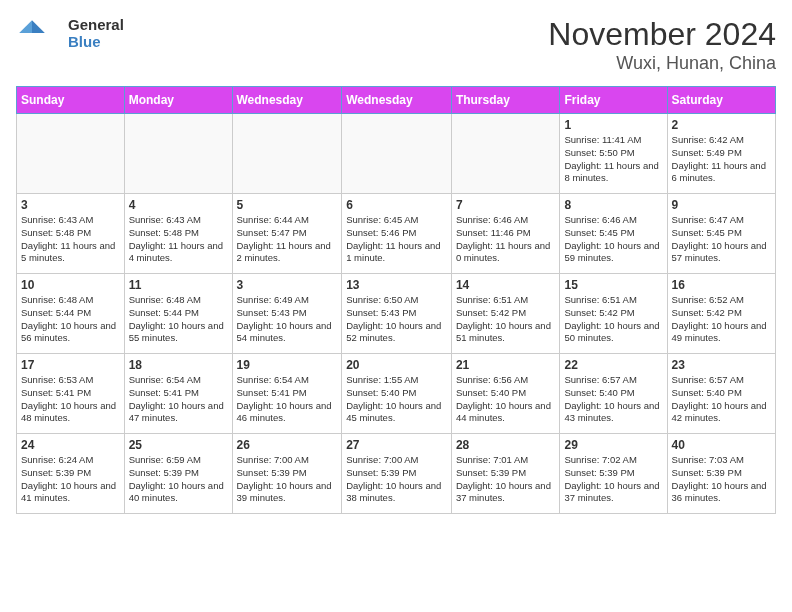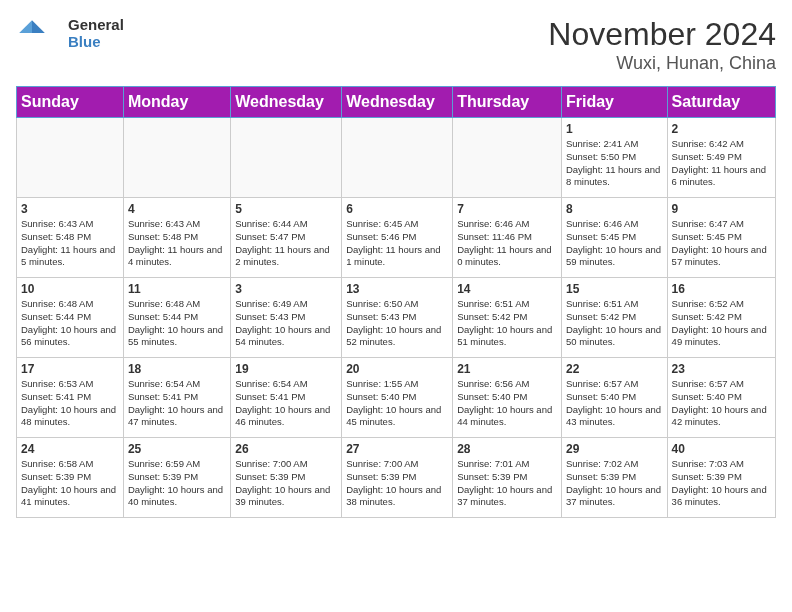--- a/index.html
+++ b/index.html
@@ -43,23 +43,23 @@
     }
     .location {
       font-size: 18px;
       color: #555;
     }
     .calendar {
       width: 100%;
       border-collapse: collapse;
     }
     .calendar th {
-      background: #a21caf;
+      background: #d946ef;
       color: #fff;
-      font-size: 16px;
+      font-size: 12px;
       font-weight: bold;
       padding: 6px 4px;
       text-align: left;
       border: 1px solid #5a9fd4;
     }
     .calendar td {
       border: 1px solid #ccc;
       vertical-align: top;
       padding: 4px;
       font-size: 10px;
@@ -117,21 +117,21 @@
   </thead>
   <tbody id="calendar-body">
   <tr>
         <td class="empty"></td>
         <td class="empty"></td>
         <td class="empty"></td>
         <td class="empty"></td>
         <td class="empty"></td>
         <td>
           <span class="day-num">1</span>
-          <div class="day-info">Sunrise: 2:41 AM
+          <div class="day-info">Sunrise: 11:41 AM
 Sunset: 5:50 PM
 Daylight: 11 hours
 and 8 minutes.</div>
         </td>
         <td>
           <span class="day-num">2</span>
           <div class="day-info">Sunrise: 6:42 AM
 Sunset: 5:49 PM
 Daylight: 11 hours
 and 6 minutes.</div>
@@ -286,21 +286,21 @@
           <span class="day-num">23</span>
           <div class="day-info">Sunrise: 6:57 AM
 Sunset: 5:40 PM
 Daylight: 10 hours
 and 42 minutes.</div>
         </td>
       </tr>
       <tr>
         <td>
           <span class="day-num">24</span>
-          <div class="day-info">Sunrise: 6:58 AM
+          <div class="day-info">Sunrise: 6:24 AM
 Sunset: 5:39 PM
 Daylight: 10 hours
 and 41 minutes.</div>
         </td>
         <td>
           <span class="day-num">25</span>
           <div class="day-info">Sunrise: 6:59 AM
 Sunset: 5:39 PM
 Daylight: 10 hours
 and 40 minutes.</div>

